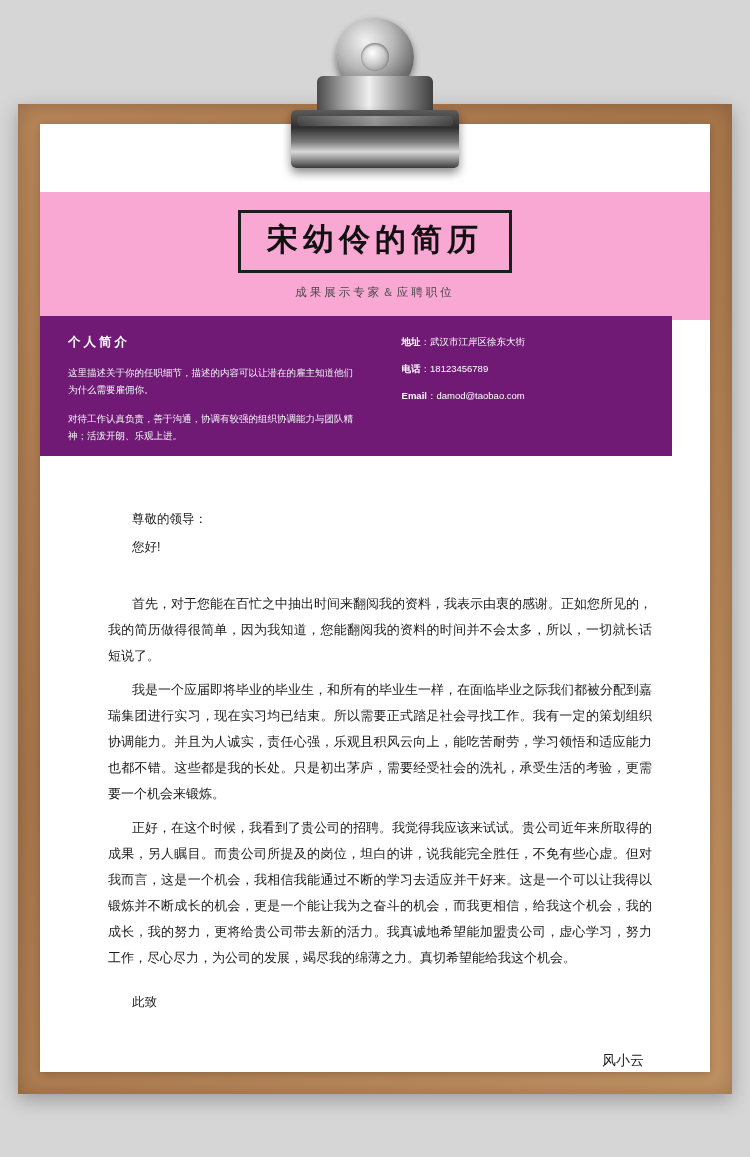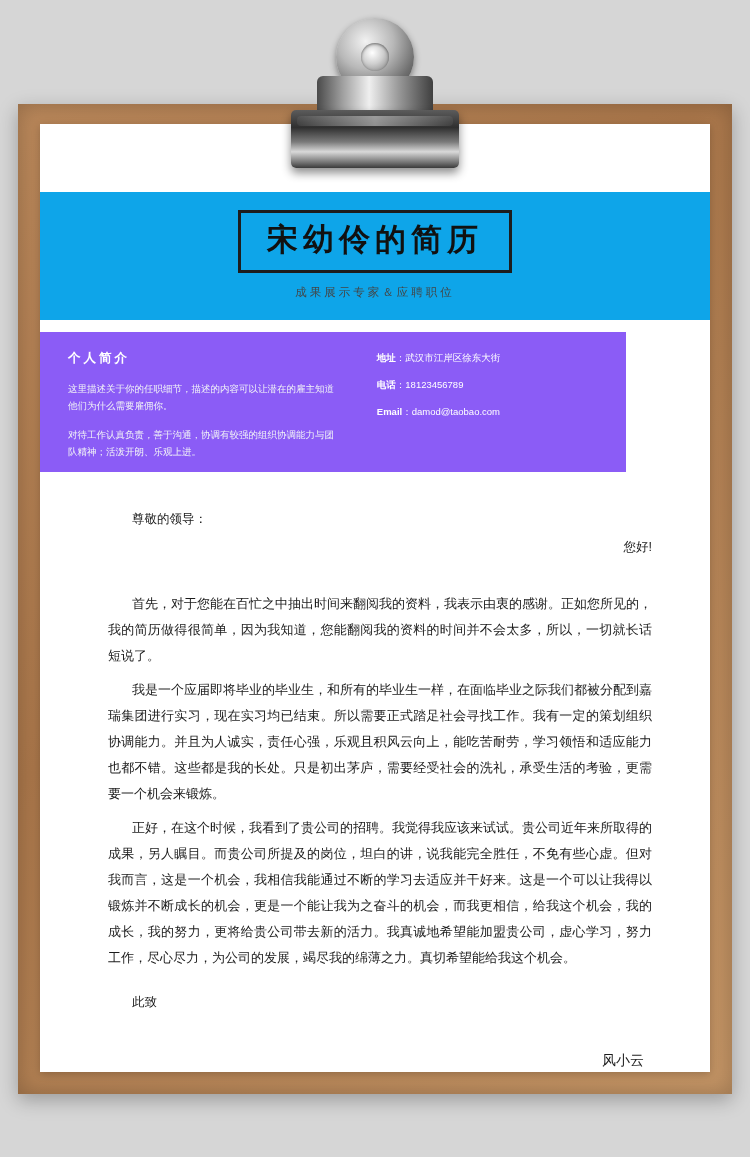--- a/index.html
+++ b/index.html
@@ -109,21 +109,21 @@
     border-radius: 4px;
   }
 
   
   .title-block {
     position: absolute;
     left: 0;
     top: 68px;
     width: 670px;
     height: 128px;
-    background: #0ea5e9;
+    background: #f9a8d4;
     text-align: center;
   }
   .title-box {
     display: inline-block;
     margin-top: 18px;
     padding: 8px 26px 10px 26px;
     border: 3px solid #1d1d1d;
   }
   .title-box .name {
     font-size: 31px;
@@ -135,24 +135,24 @@
   .subtitle {
     margin-top: 12px;
     font-size: 11.5px;
     letter-spacing: 3px;
     color: #444444;
   }
 
   .band {
     position: absolute;
     left: 0;
-    top: 208px;
-    width: 586px;
+    top: 192px;
+    width: 632px;
     height: 140px;
-    background: #8b5cf6;
+    background: #701a75;
     color: #ffffff;
     display: flex;
   }
   .band .col-left {
     width: 360px;
     padding: 18px 20px 0 28px;
     box-sizing: border-box;
   }
   .band .col-right {
     width: 310px;
@@ -194,21 +194,20 @@
     margin-top: 46px;
     font-size: 12.5px;
     padding-left: 34px;
     line-height: 2.2;
   }
   .greeting {
     font-size: 12.5px;
     padding-left: 34px;
     line-height: 2.2;
     margin-bottom: 30px;
-    text-align: right;
   }
   .para {
     font-size: 13px;
     line-height: 2.0;
     text-align: justify;
     text-indent: 24px;
     margin: 0 0 8px 10px;
   }
   .closing {
     font-size: 12.5px;

